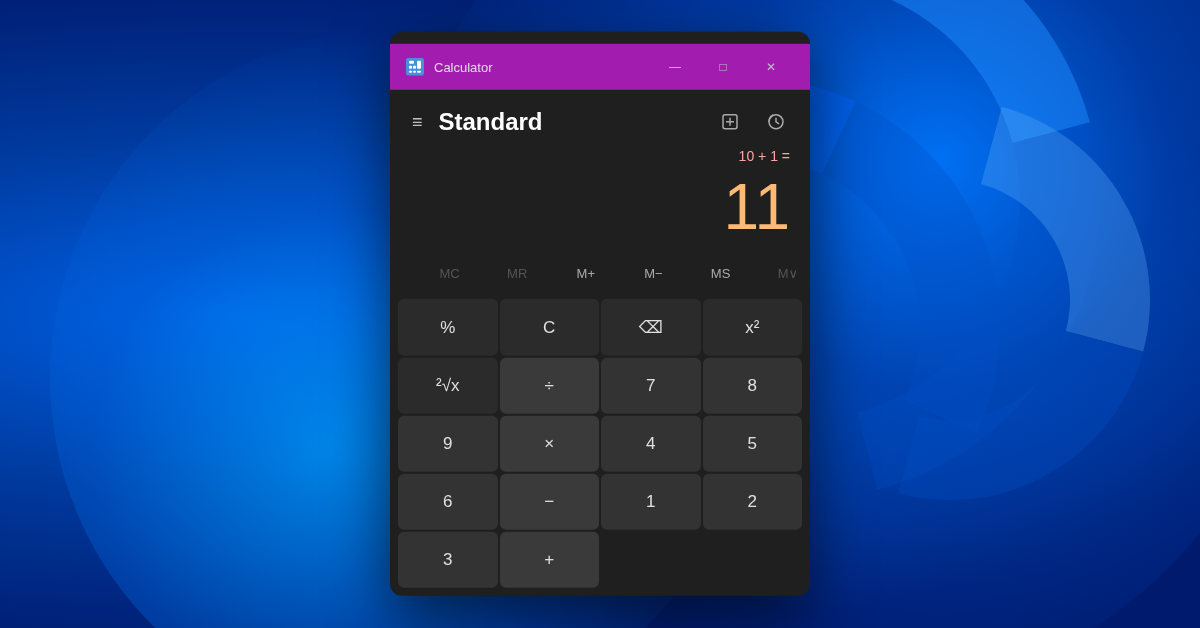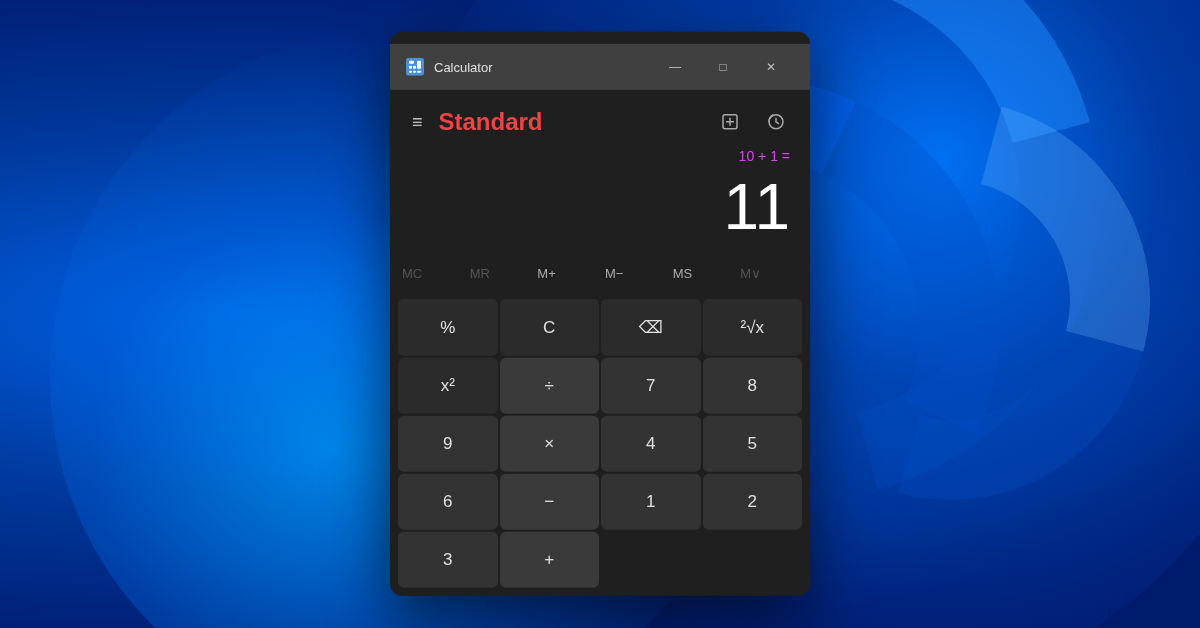--- a/index.html
+++ b/index.html
@@ -81,21 +81,21 @@
       transform: translate(-50%, -50%);
       width: 420px;
       background: #1f1f1f;
       border-radius: 12px;
       overflow: hidden;
       box-shadow: 0 20px 60px rgba(0,0,0,0.6);
     }
 
     
     .title-bar {
-      background: #404040;
+      background: #a21caf;
       display: flex;
       align-items: center;
       padding: 10px 16px;
       height: 46px;
       margin-top: 12px;
     }
     .title-bar-icon {
       width: 18px;
       height: 18px;
       margin-right: 10px;
@@ -141,21 +141,21 @@
     .menu-icon {
       font-size: 18px;
       color: #c0c0c0;
       cursor: pointer;
       padding: 6px;
       border-radius: 6px;
     }
     .calc-mode-title {
       font-size: 24px;
       font-weight: 600;
-      color: #ef4444;
+      color: #ffffff;
       flex: 1;
     }
     .keep-on-top-btn {
       width: 36px;
       height: 36px;
       display: flex;
       align-items: center;
       justify-content: center;
       color: #c0c0c0;
       font-size: 16px;
@@ -174,41 +174,41 @@
       border-radius: 6px;
     }
 
     
     .calc-display {
       padding: 0 20px 10px;
       text-align: right;
     }
     .calc-expression {
       font-size: 14px;
-      color: #d946ef;
+      color: #fca5a5;
       min-height: 22px;
       margin-bottom: 2px;
     }
     .calc-result {
       font-size: 64px;
       font-weight: 300;
-      color: #ffffff;
+      color: #fdba74;
       line-height: 1.1;
     }
 
     
     .memory-row {
       display: grid;
       grid-template-columns: repeat(6, 1fr);
       gap: 2px;
       padding: 4px 8px 6px;
     }
     .mem-btn {
       padding: 10px 4px;
-      text-align: left;
+      text-align: right;
       font-size: 13px;
       color: #aaa;
       background: transparent;
       border: none;
       border-radius: 6px;
       cursor: pointer;
       font-family: 'Segoe UI', Arial, sans-serif;
     }
     .mem-btn.disabled { color: #555; cursor: default; }
 
@@ -303,22 +303,22 @@
         <button class="mem-btn">M+</button>
         <button class="mem-btn">M−</button>
         <button class="mem-btn">MS</button>
         <button class="mem-btn disabled">M∨</button>
       </div>
 
     <div class="btn-grid" id="btn-grid">
         <button class="calc-btn dark-bg">%</button>
         <button class="calc-btn dark-bg">C</button>
         <button class="calc-btn dark-bg">⌫</button>
+        <button class="calc-btn dark-bg">x²</button>
         <button class="calc-btn dark-bg">²√x</button>
-        <button class="calc-btn dark-bg">x²</button>
         <button class="calc-btn operator">÷</button>
         <button class="calc-btn">7</button>
         <button class="calc-btn">8</button>
         <button class="calc-btn">9</button>
         <button class="calc-btn operator">×</button>
         <button class="calc-btn">4</button>
         <button class="calc-btn">5</button>
         <button class="calc-btn">6</button>
         <button class="calc-btn operator">−</button>
         <button class="calc-btn">1</button>

